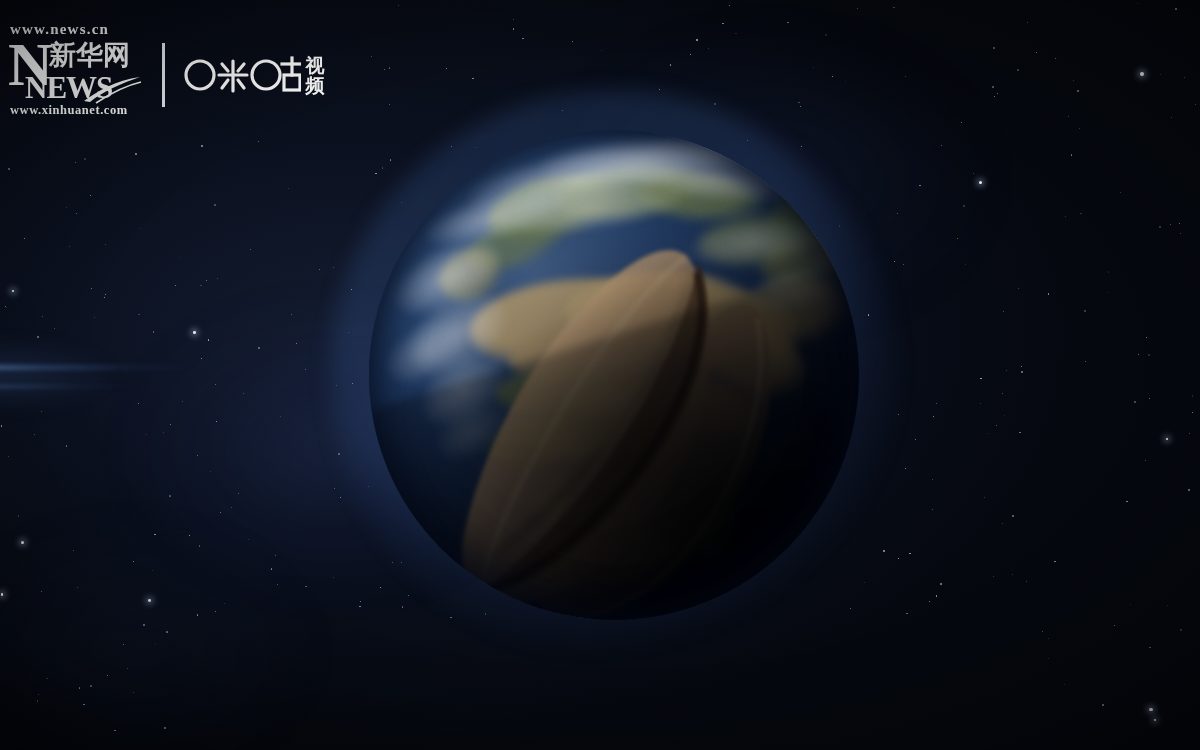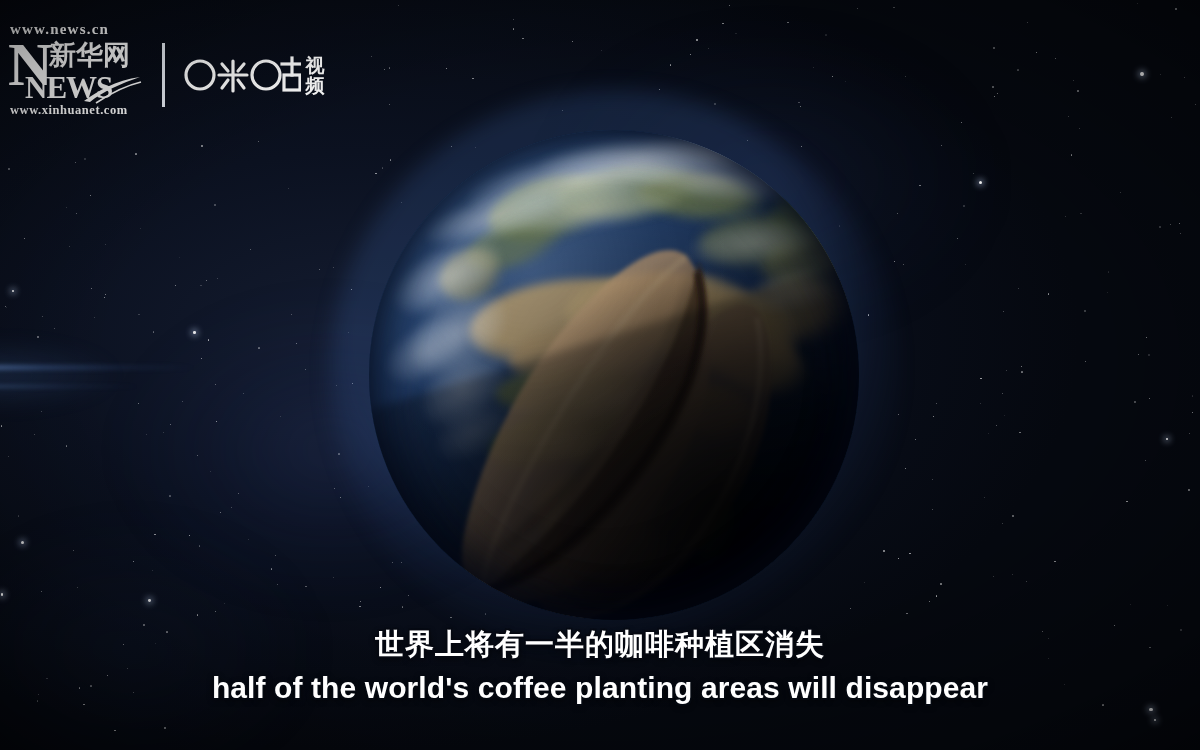--- a/index.html
+++ b/index.html
@@ -667,18 +667,14 @@
       </svg>
       <div class="migu-sub">
         <span>视</span>
         <span>频</span>
       </div>
     </div>
   </div>
 
   <div class="vignette"></div>
 
-  <div class="subs">
-    <div class="sub-cn">世界上将有一半的咖啡种植区消失</div>
-    <div class="sub-en">half of the world's coffee planting areas will disappear</div>
-  </div>
 
 </div>
 
 </body></html>

